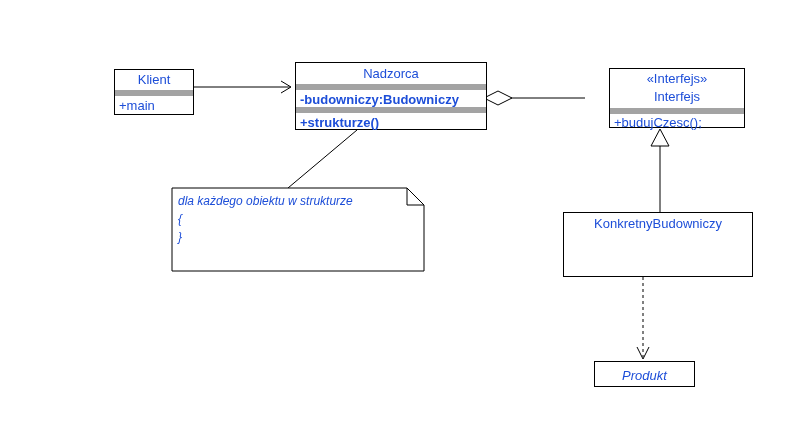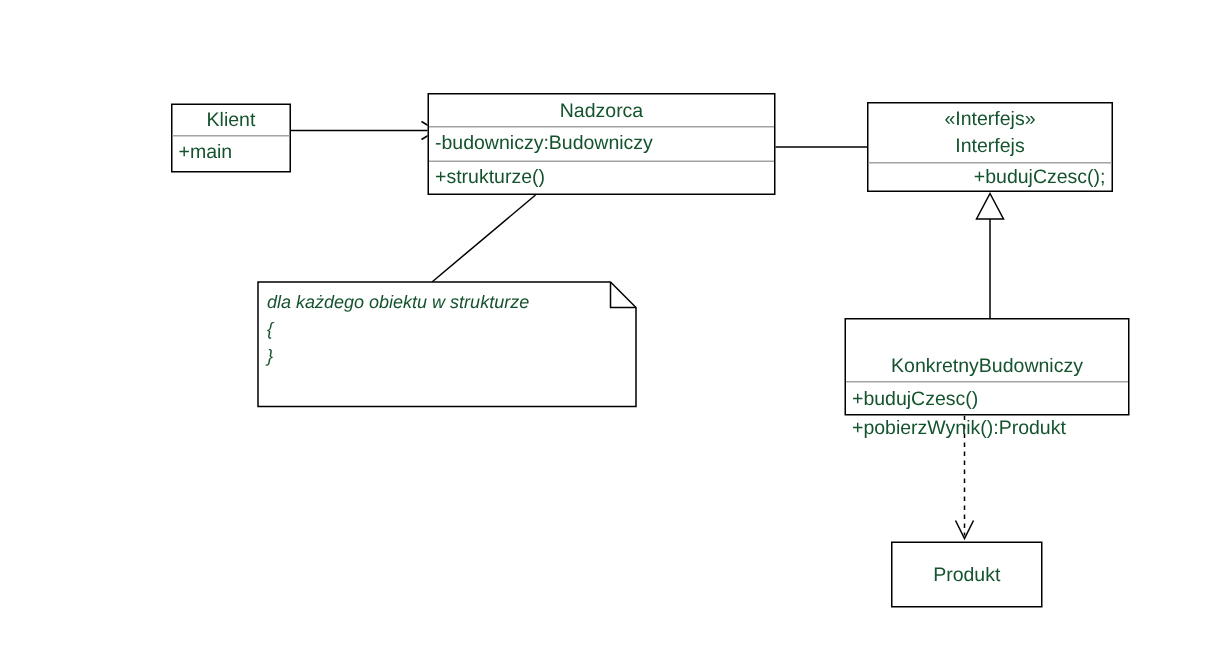--- a/index.html
+++ b/index.html
@@ -3,53 +3,53 @@
 <meta charset="utf-8">
 <style>
   * { margin: 0; padding: 0; box-sizing: border-box; }
   html, body { background: #ffffff; }
   .canvas {
     position: relative;
     width: 812px;
     height: 432px;
     background: #ffffff;
     font-family: "Liberation Sans", sans-serif;
-    color: #14532d;
+    color: #1d4ed8;
     overflow: hidden;
   }
   .svg-layer { position: absolute; left: 0; top: 0; }
   .uml-class {
     position: absolute;
     background: #ffffff;
     border: 1px solid #000000;
     font-size: 13px;
     line-height: 1.45;
   }
   .uml-title { text-align: center; white-space: nowrap; }
-  .uml-compartment { border-top: 1px solid #a3a3a3; padding: 1px 4px 16px 4px; }
+  .uml-compartment { border-top: 6px solid #a3a3a3; padding: 1px 4px 16px 4px; }
   .uml-member { white-space: nowrap; }
   
   .box-klient { left: 114px; top: 69px; width: 80px; height: 46px; }
   .box-klient .uml-title { height: 20px; line-height: 20px; }
   
-  .box-nadzorca { left: 285px; top: 62px; width: 232px; height: 68px; }
+  .box-nadzorca { left: 295px; top: 62px; width: 192px; height: 68px; }
   .box-nadzorca .uml-title { height: 21px; line-height: 21px; }
-  .box-nadzorca .uml-compartment { height: 23px; }
+  .box-nadzorca .uml-compartment { height: 23px; font-weight: bold; }
   
-  .box-budowniczy { left: 578px; top: 68px; width: 164px; height: 60px; }
+  .box-budowniczy { left: 609px; top: 68px; width: 136px; height: 60px; }
   .box-budowniczy .uml-title { padding-top: 1px; line-height: 18px; height: 39px; }
-  .box-budowniczy .uml-compartment { height: 20px; line-height: 16px; text-align: right; }
+  .box-budowniczy .uml-compartment { height: 20px; line-height: 16px; }
   
   .box-konkretny { left: 563px; top: 212px; width: 190px; height: 65px; }
-  .box-konkretny .uml-title { height: 21px; line-height: 21px; margin-top: 20px; }
+  .box-konkretny .uml-title { height: 21px; line-height: 21px; }
   .box-konkretny .uml-compartment { height: 42px; line-height: 19px; }
   
   .box-produkt {
-    left: 594px; top: 361px; width: 101px; height: 44px;
-    display: flex; align-items: center; justify-content: center;
+    left: 594px; top: 361px; width: 101px; height: 26px;
+    display: flex; align-items: flex-end; justify-content: center; font-style: italic;
   }
   
   .note-text {
     position: absolute;
     left: 178px; top: 192px; width: 240px;
     font-size: 12px; line-height: 18px;
     white-space: nowrap;
     font-style: italic;
   }
 </style>
@@ -109,24 +109,20 @@
       <div>«Interfejs»</div>
       <div>Interfejs</div>
     </div>
     <div class="uml-compartment">
       <div class="uml-member">+budujCzesc();</div>
     </div>
   </div>
 
   <div class="uml-class box-konkretny">
     <div class="uml-title">KonkretnyBudowniczy</div>
-    <div class="uml-compartment">
-      <div class="uml-member">+budujCzesc()</div>
-      <div class="uml-member">+pobierzWynik():Produkt</div>
-    </div>
   </div>
 
   <div class="uml-class box-produkt">
     <div class="uml-title">Produkt</div>
   </div>
 
   <div class="note-text">
     <div>dla każdego obiektu w strukturze</div>
     <div>{</div>
     <div>}</div>

